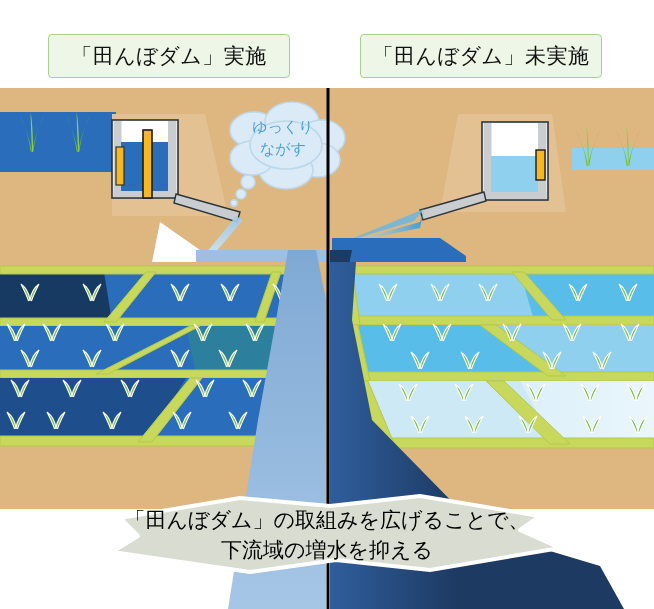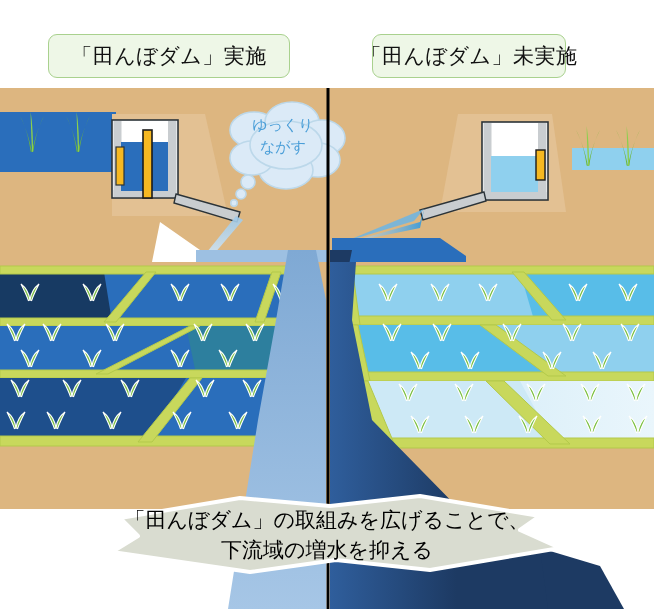--- a/index.html
+++ b/index.html
@@ -13,43 +13,42 @@
     position: relative;
     width: 654px; height: 609px;
     background: #ffffff;
   }
   #scene { position: absolute; inset: 0; }
   .ttl {
     position: absolute;
     top: 34px;
     height: 44px;
     border: 1.5px solid #a9d18e;
-    border-radius: 9px;
+    border-radius: 4px;
     background: #eef7e7;
     display: flex;
     align-items: center;
     justify-content: center;
     color: #111111;
     font-size: 21px;
     letter-spacing: 0.5px;
     white-space: nowrap;
   }
   #ttl-left  { left: 48px;  width: 242px; }
-  #ttl-right { left: 372px; width: 194px; }
+  #ttl-right { left: 360px; width: 242px; }
 
   .bubble-txt {
     position: absolute;
     left: 228px; top: 116px;
     width: 110px;
     color: #4a9ed8;
     font-size: 15px;
     line-height: 22px;
     text-align: center;
     white-space: pre-line;
-    font-family: Liberation Mono, monospace;
   }
   #banner-txt {
     position: absolute;
     left: 0; top: 505px;
     width: 654px;
     color: #000000;
     font-size: 21px;
     line-height: 30px;
     text-align: center;
     white-space: pre-line;

